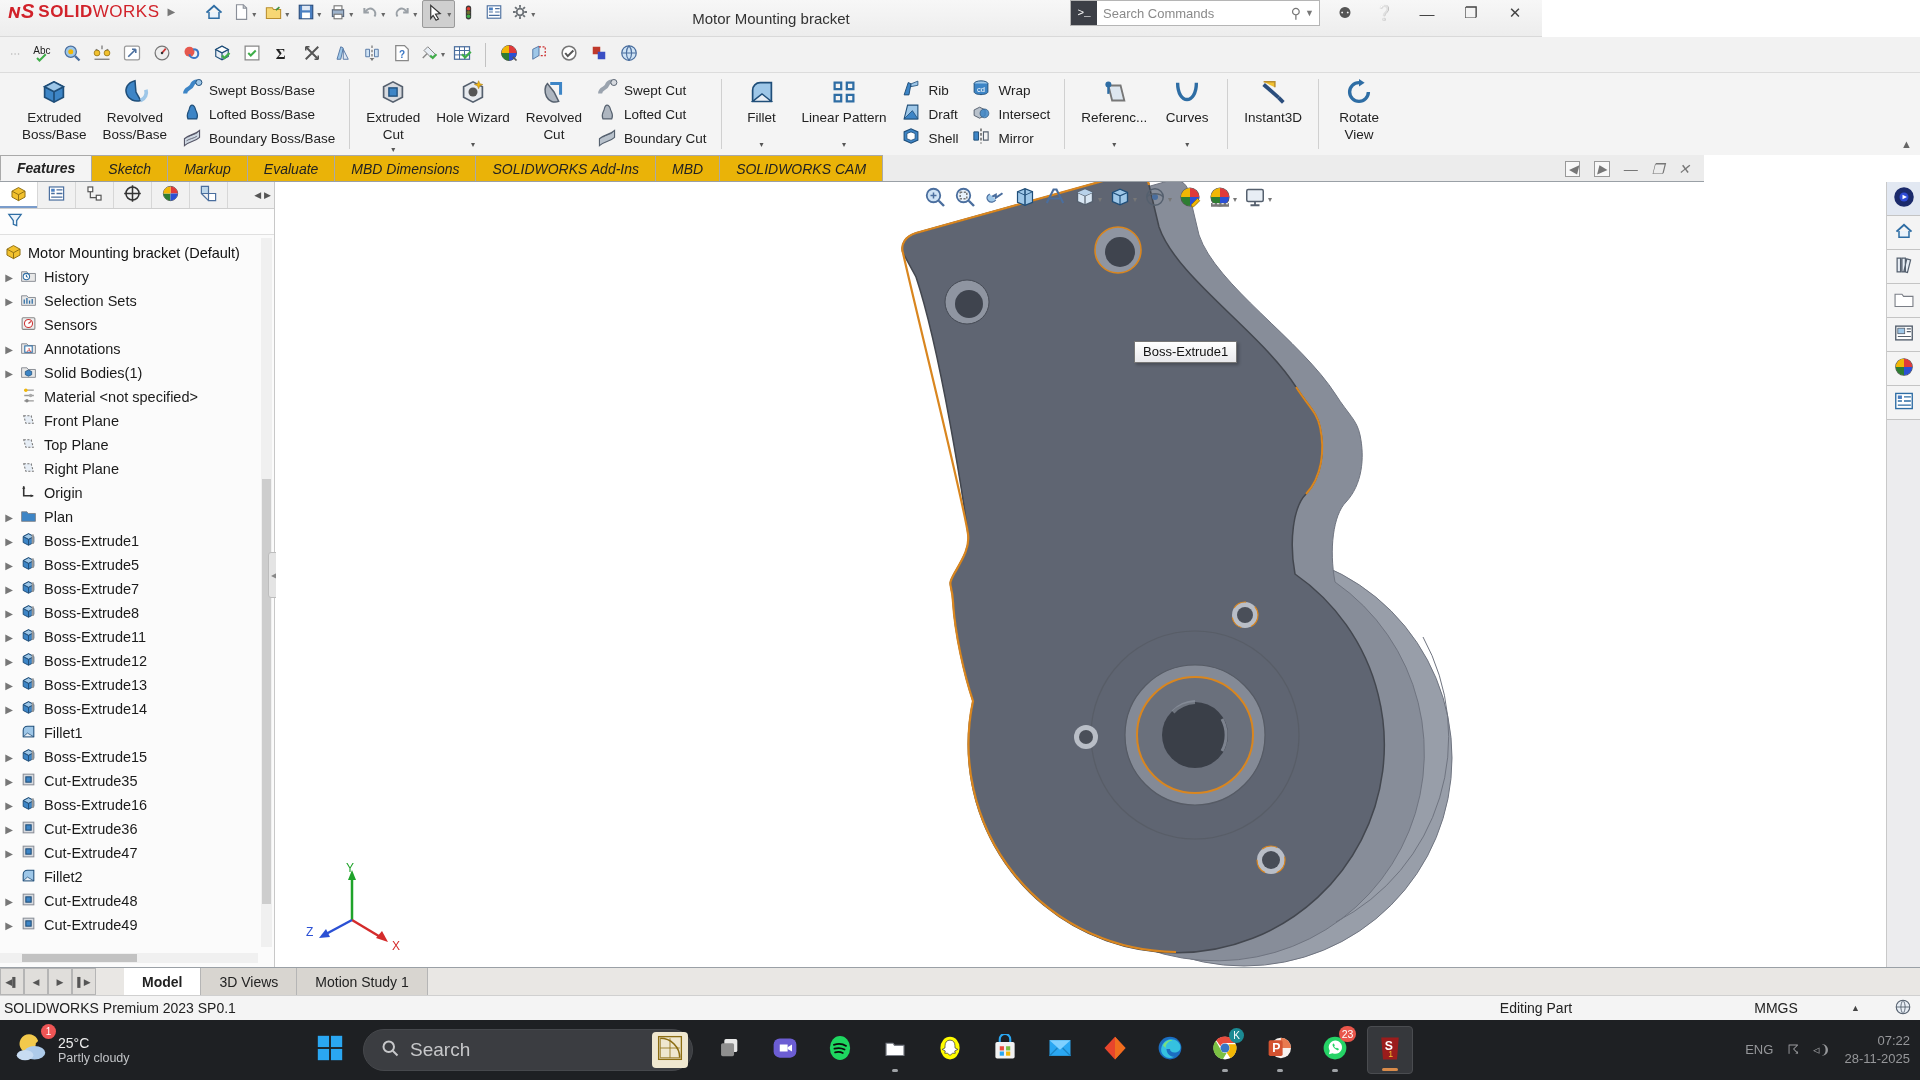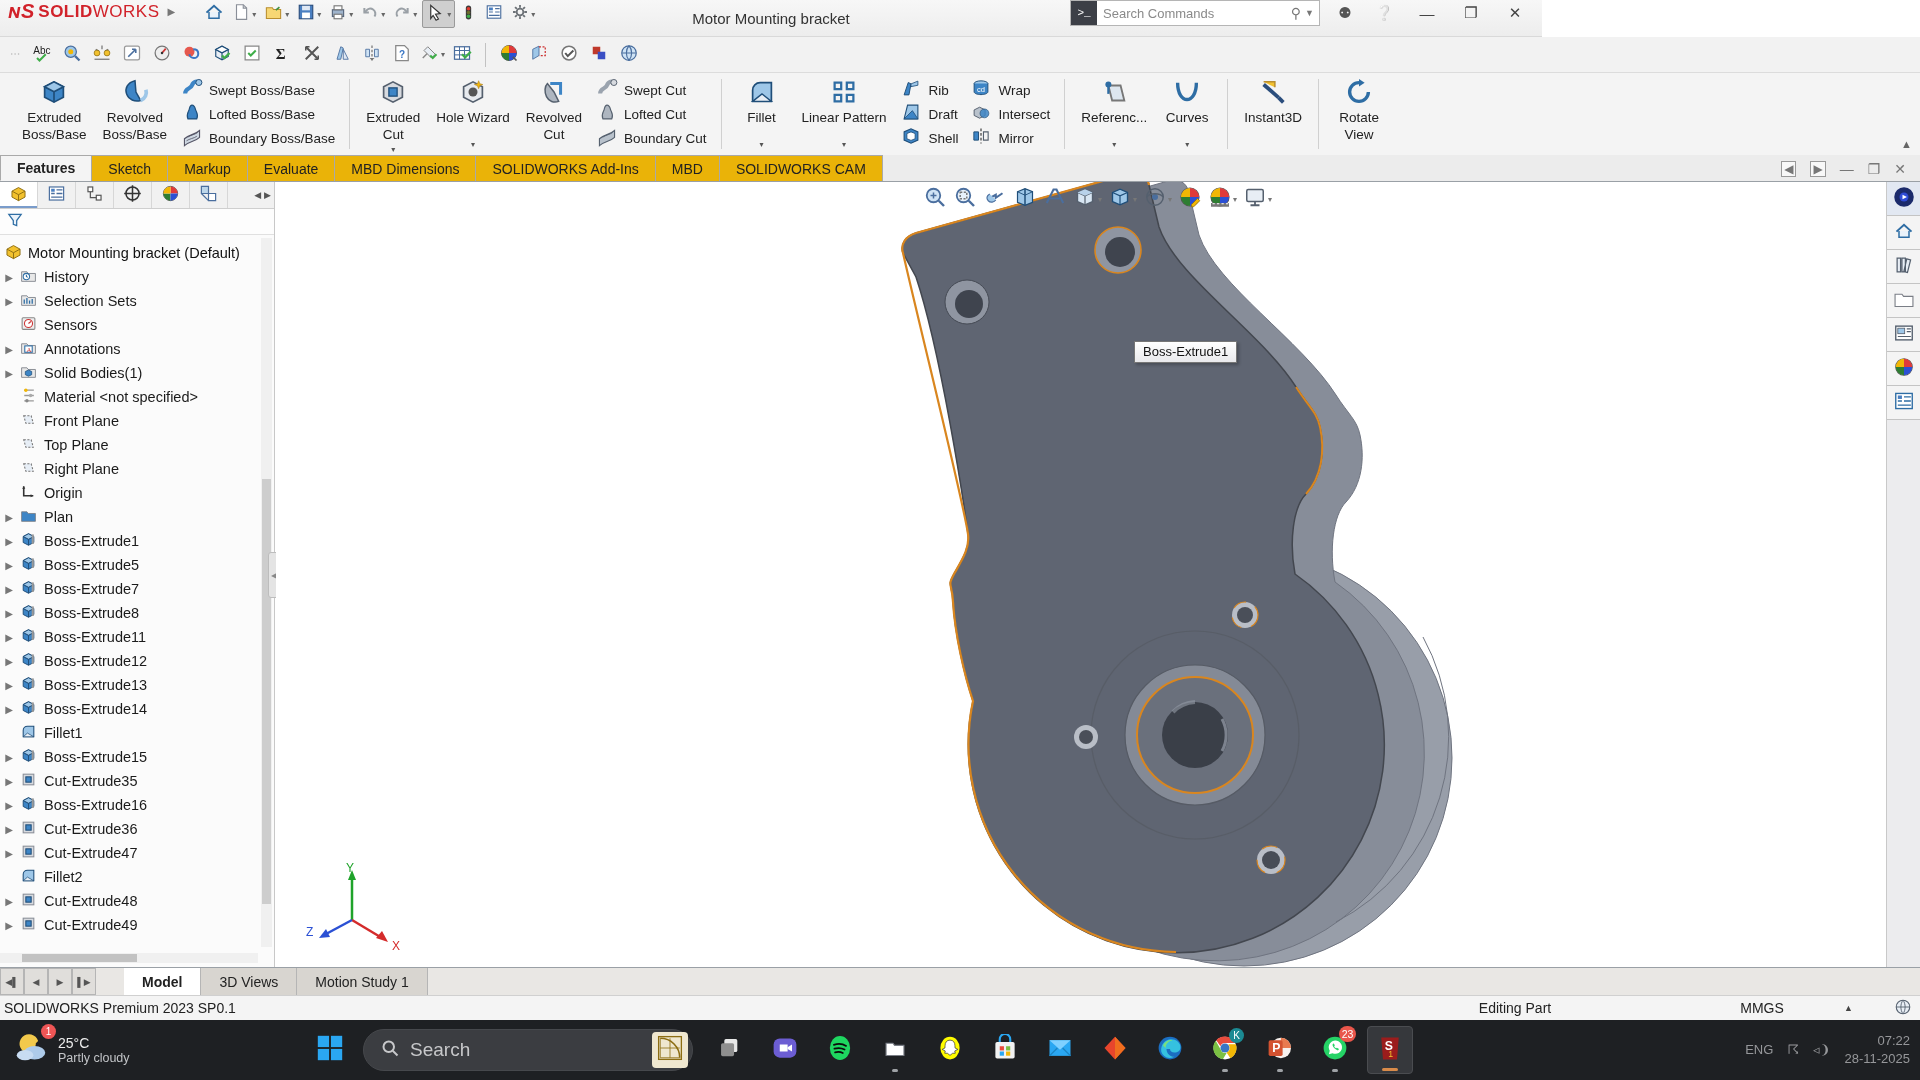--- a/index.html
+++ b/index.html
@@ -42,21 +42,21 @@
   .rb-big { display:flex; flex-direction:column; align-items:center; justify-content:flex-start; padding:2px 8px; min-width:64px; }
   .rb-big .ric { height:30px; display:flex; align-items:center; }
   .rb-big .rlabel { font-size:13.5px; color:#222; text-align:center; line-height:1.25; margin-top:1px; white-space:pre-line; }
   .rb-big .rdd { font-size:8px; color:#555; margin-top:auto; padding-top:1px; }
   .rb-stack { display:flex; flex-direction:column; justify-content:space-between; padding:1px 6px; }
   .rb-small { display:flex; align-items:center; gap:6px; height:24px; }
   .rb-small .rlabel { font-size:13.5px; color:#222; white-space:nowrap; }
   #ribbon-collapse { position:absolute; right:8px; top:138px; color:#666; font-size:11px; }
 
   
-  #tabbar { top:155px; left:0; width:1920px; height:27px; background:#ececec; border-bottom:1px solid #9aa0a6; display:flex; align-items:flex-end; }
+  #tabbar { top:155px; left:0; width:1704px; height:27px; background:#ececec; border-bottom:1px solid #9aa0a6; display:flex; align-items:flex-end;font-style:italic; }
   .doc-tab { height:26px; display:flex; align-items:center; padding:0 16px; font-size:14px; color:#222; background:#eab308; border:1px solid #a9a9a9; border-bottom:none; margin-right:-1px; }
   .doc-tab.active { background:#f4f4f4; font-weight:bold; border-bottom:1px solid #f4f4f4; }
   #tabbar-right { margin-left:auto; display:flex; align-items:center; gap:14px; padding:0 14px 4px 0; color:#777; }
   #tabbar-right .pane-ic { font-size:12px; border:1px solid #999; padding:0 2px; background:#f8f8f8; }
   #tabbar-right .g { font-size:14px; }
 
   
   #main { top:182px; left:0; width:1920px; height:785px; background:#fff; }
 
   
@@ -93,21 +93,21 @@
 
   
   #doctabs { top:967px; left:0; width:1920px; height:28px; background:#e9e7e4; border-top:1px solid #9aa0a6; display:flex; align-items:stretch; }
   .nav-btn { width:24px; display:flex; align-items:center; justify-content:center; font-size:9px; color:#555; border:1px solid #b5b5b5; background:#e0dedb; }
   .sheet-tab { display:flex; align-items:center; padding:0 18px; font-size:14px; color:#222; border-right:1px solid #b5b5b5; background:#d8d5d0; }
   .sheet-tab.active { background:#ffffff; font-weight:bold; }
 
   
   #statusbar { top:995px; left:0; width:1920px; height:25px; background:#f4f4f4; border-top:1px solid #d0d0d0; display:flex; align-items:center; font-size:14px; color:#222; }
   #status-left { padding-left:4px; }
-  #status-right { margin-left:auto; display:flex; align-items:center; gap:12px; }
+  #status-right { margin-left:auto; display:flex; align-items:center; gap:5px; }
   #status-mode { width:330px; text-align:center; }
   #status-units { width:140px; text-align:center; }
   #status-caret { font-size:9px; color:#444; width:30px; }
   #status-globe { width:34px; display:flex; justify-content:center; }
 
   
   #taskbar { top:1020px; left:0; width:1920px; height:60px; background:#1e2023; display:flex; align-items:center; }
   #weather { display:flex; align-items:center; gap:8px; padding-left:12px; width:200px; }
   #weather .wtxt .t1 { color:#ececec; font-size:14px; }
   #weather .wtxt .t2 { color:#c2c4c7; font-size:12.5px; }

